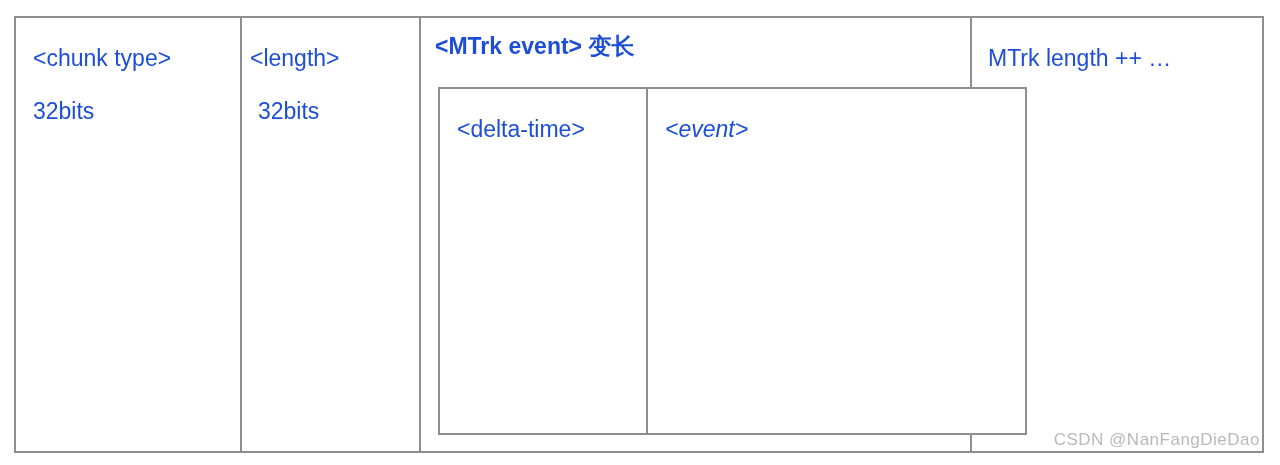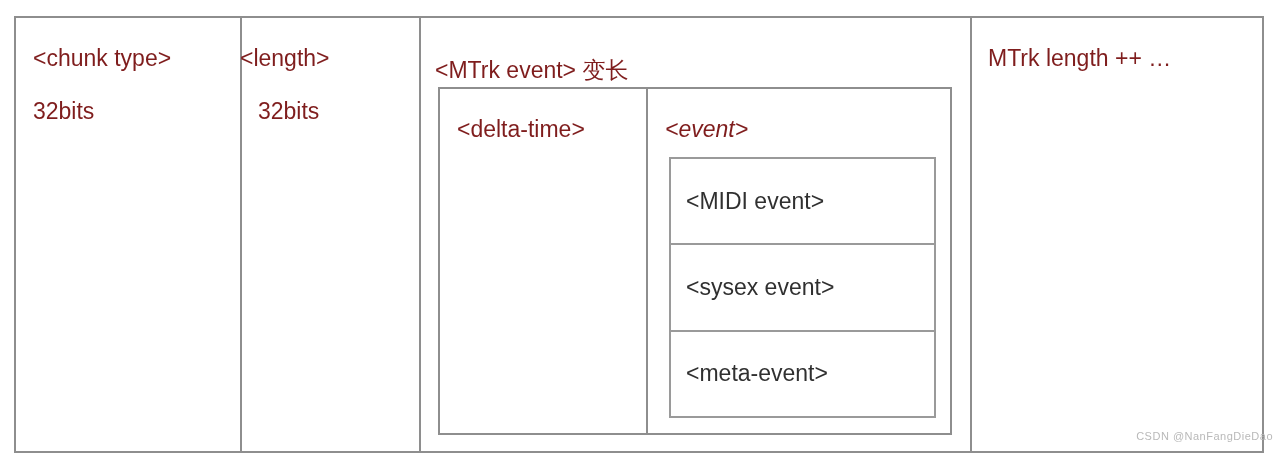--- a/index.html
+++ b/index.html
@@ -33,32 +33,32 @@
     background: #8e8e8e;
   }
   .vline-1 { left: 240px; }
   .vline-2 { left: 419px; }
   .vline-3 { left: 970px; }
   .txt {
     position: absolute;
     font-size: 23px;
     line-height: 28px;
     white-space: nowrap;
-    color: #7f1d1d;
+    color: #1d4ed8;
   }
   .chunk-label  { left: 33px;  top: 44px; }
   .chunk-size   { left: 33px;  top: 97px; }
-  .length-label { left: 240px; top: 44px; }
+  .length-label { left: 250px; top: 44px; }
   .length-size  { left: 258px; top: 97px; }
-  .mtrk-label   { left: 435px; top: 56px; }
+  .mtrk-label   { left: 435px; top: 32px; font-weight: bold; }
   .more-label   { left: 988px; top: 44px; }
   .inner-table {
     position: absolute;
     left: 438px; top: 87px;
-    width: 514px; height: 348px;
+    width: 589px; height: 348px;
     border: 2px solid #8e8e8e;
     background: #ffffff;
   }
   .inner-divider {
     position: absolute;
     left: 206px; top: 0;
     width: 2px; height: 344px;
     background: #8e8e8e;
   }
   .delta-label { left: 17px;  top: 26px; position: absolute; font-size: 23px; white-space: nowrap; }
@@ -78,23 +78,23 @@
     align-items: center;
     padding-left: 15px;
     font-size: 23px;
     white-space: nowrap;
   }
   .event-type-row + .event-type-row {
     border-top: 2px solid #9a9a9a;
   }
   .watermark {
     position: absolute;
-    right: 7px;
+    right: 20px;
     top: 430px;
-    font-size: 11px;
+    font-size: 17px;
     letter-spacing: 0.5px;
     color: #b9b9b9;
     white-space: nowrap;
   }
 </style>
 </head>
 <body>
 
 <div class="screen">
 
@@ -109,24 +109,19 @@
   <div class="txt length-label">&lt;length&gt;</div>
   <div class="txt length-size">32bits</div>
 
   <div class="txt mtrk-label">&lt;MTrk event&gt; 变长</div>
 
   <div class="inner-table">
     <div class="inner-divider"></div>
     <div class="delta-label txt">&lt;delta-time&gt;</div>
     <div class="event-label txt">&lt;event&gt;</div>
 
-    <div class="event-type-box">
-      <div class="event-type-row">&lt;MIDI event&gt;</div>
-      <div class="event-type-row">&lt;sysex event&gt;</div>
-      <div class="event-type-row">&lt;meta-event&gt;</div>
-    </div>
   </div>
 
   <div class="txt more-label">MTrk length ++ …</div>
 
   <div class="watermark">CSDN @NanFangDieDao</div>
 
 </div>
 
 </body></html>

